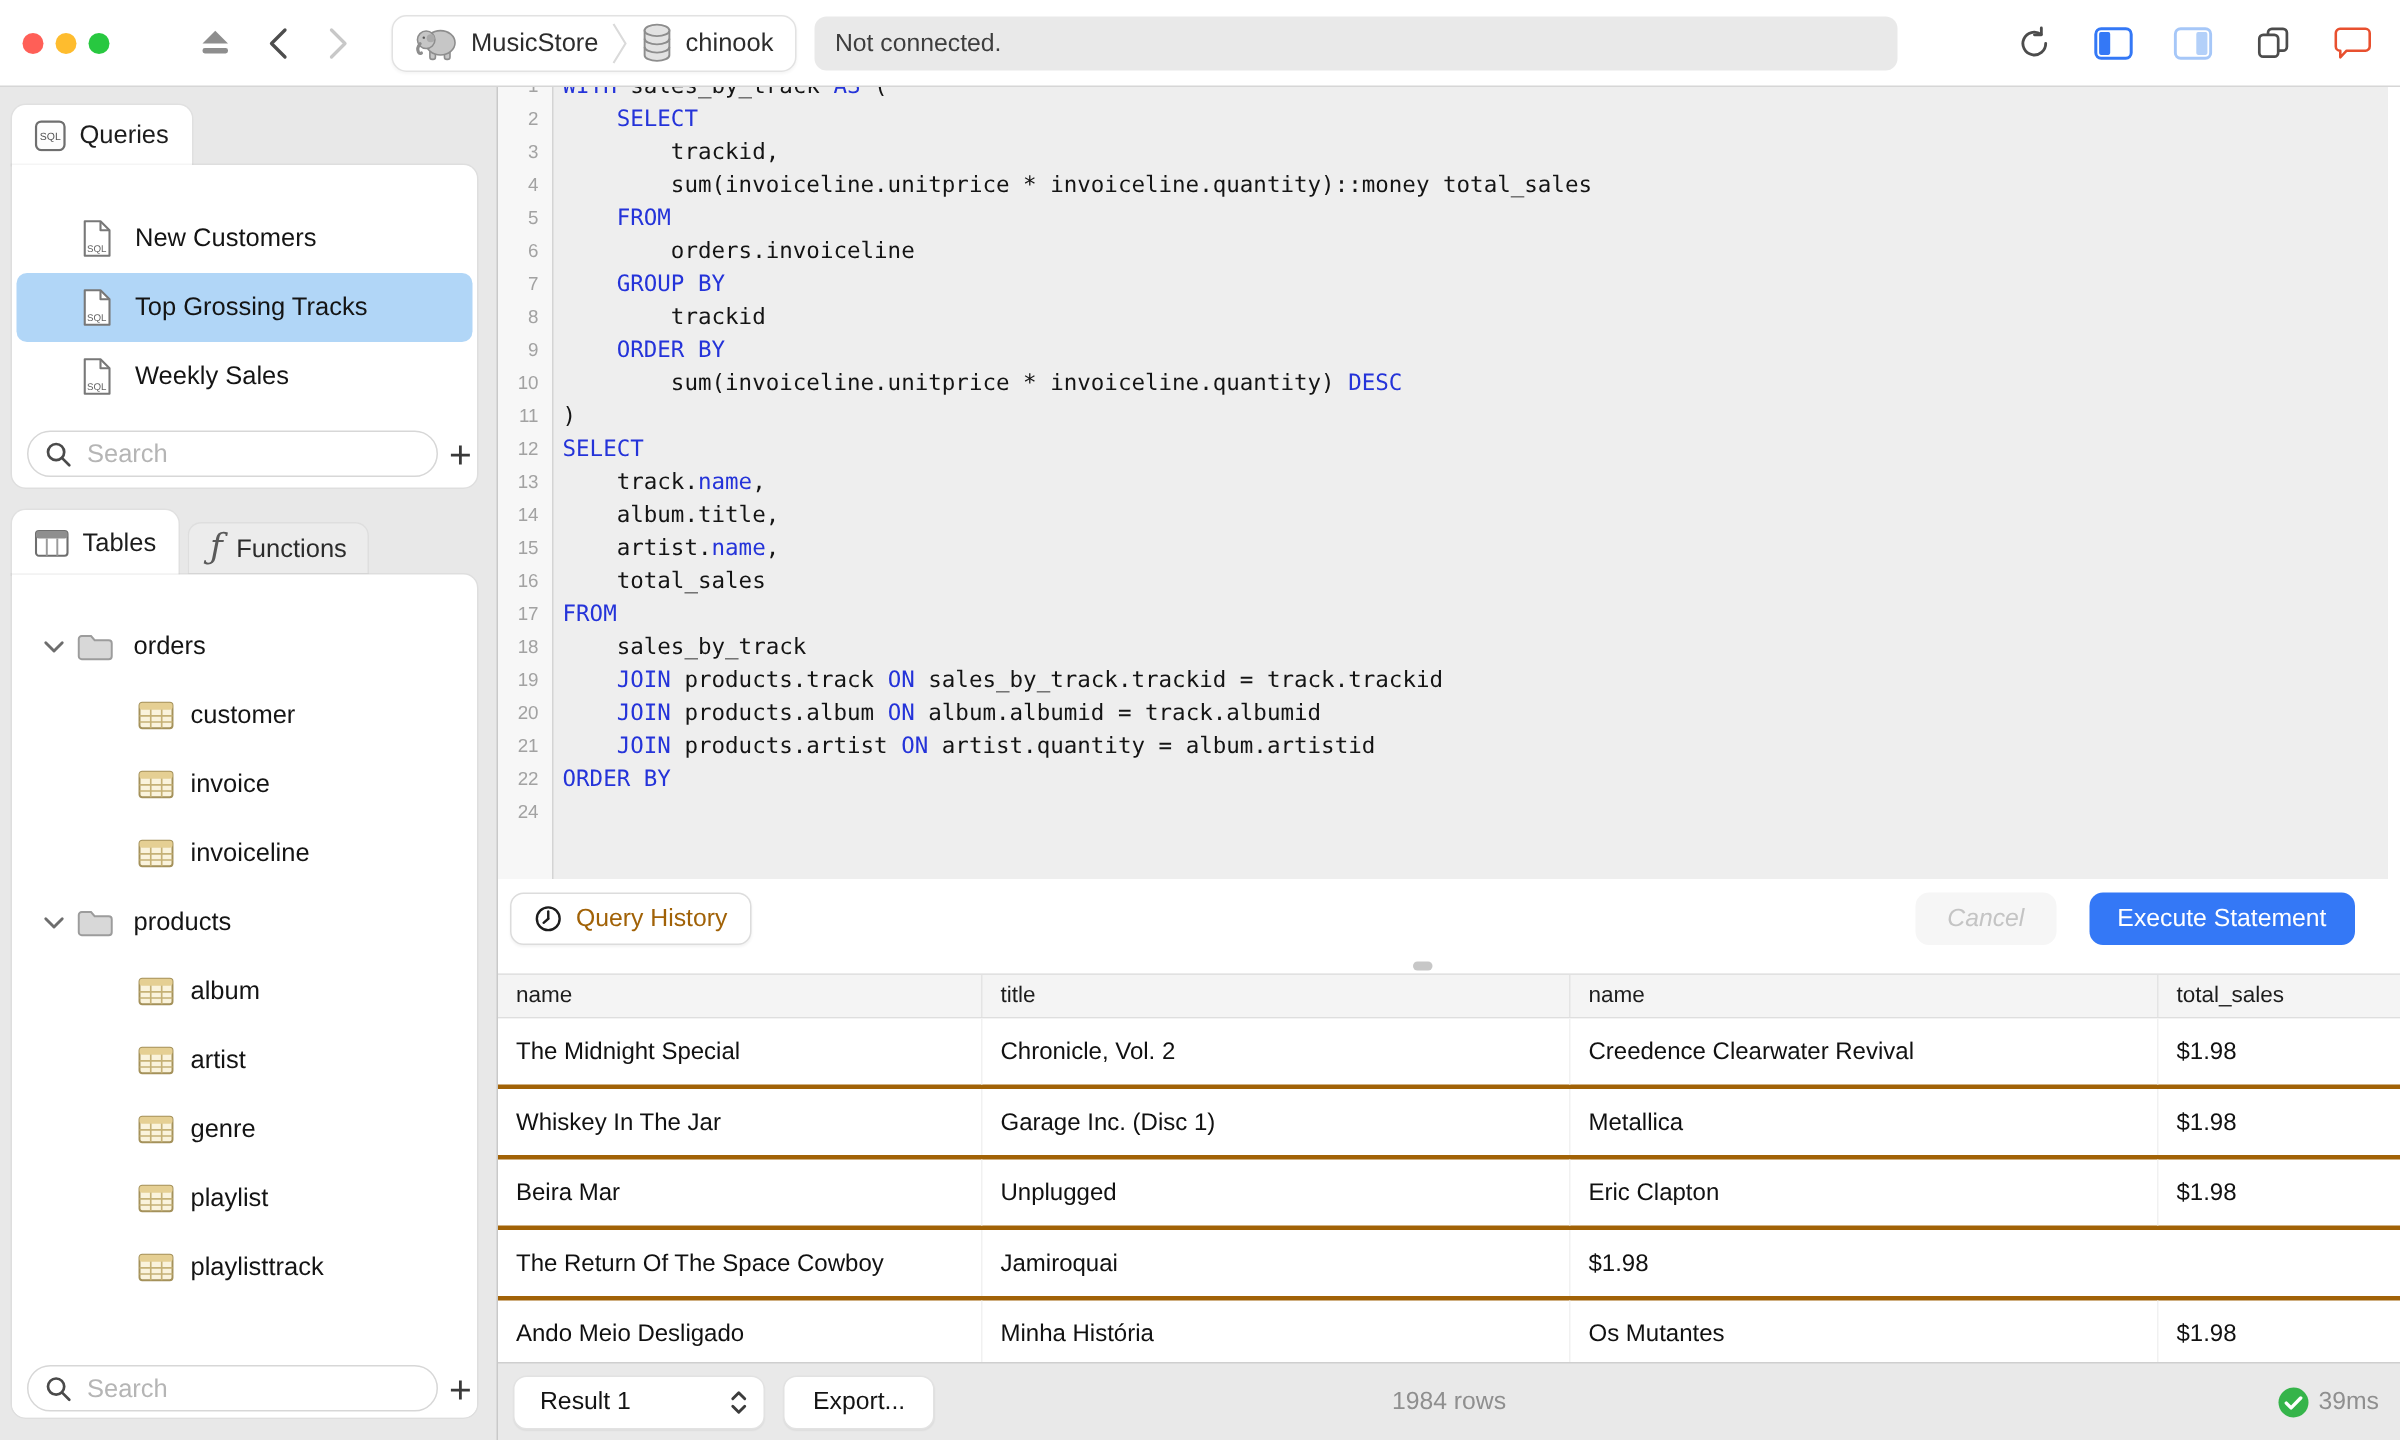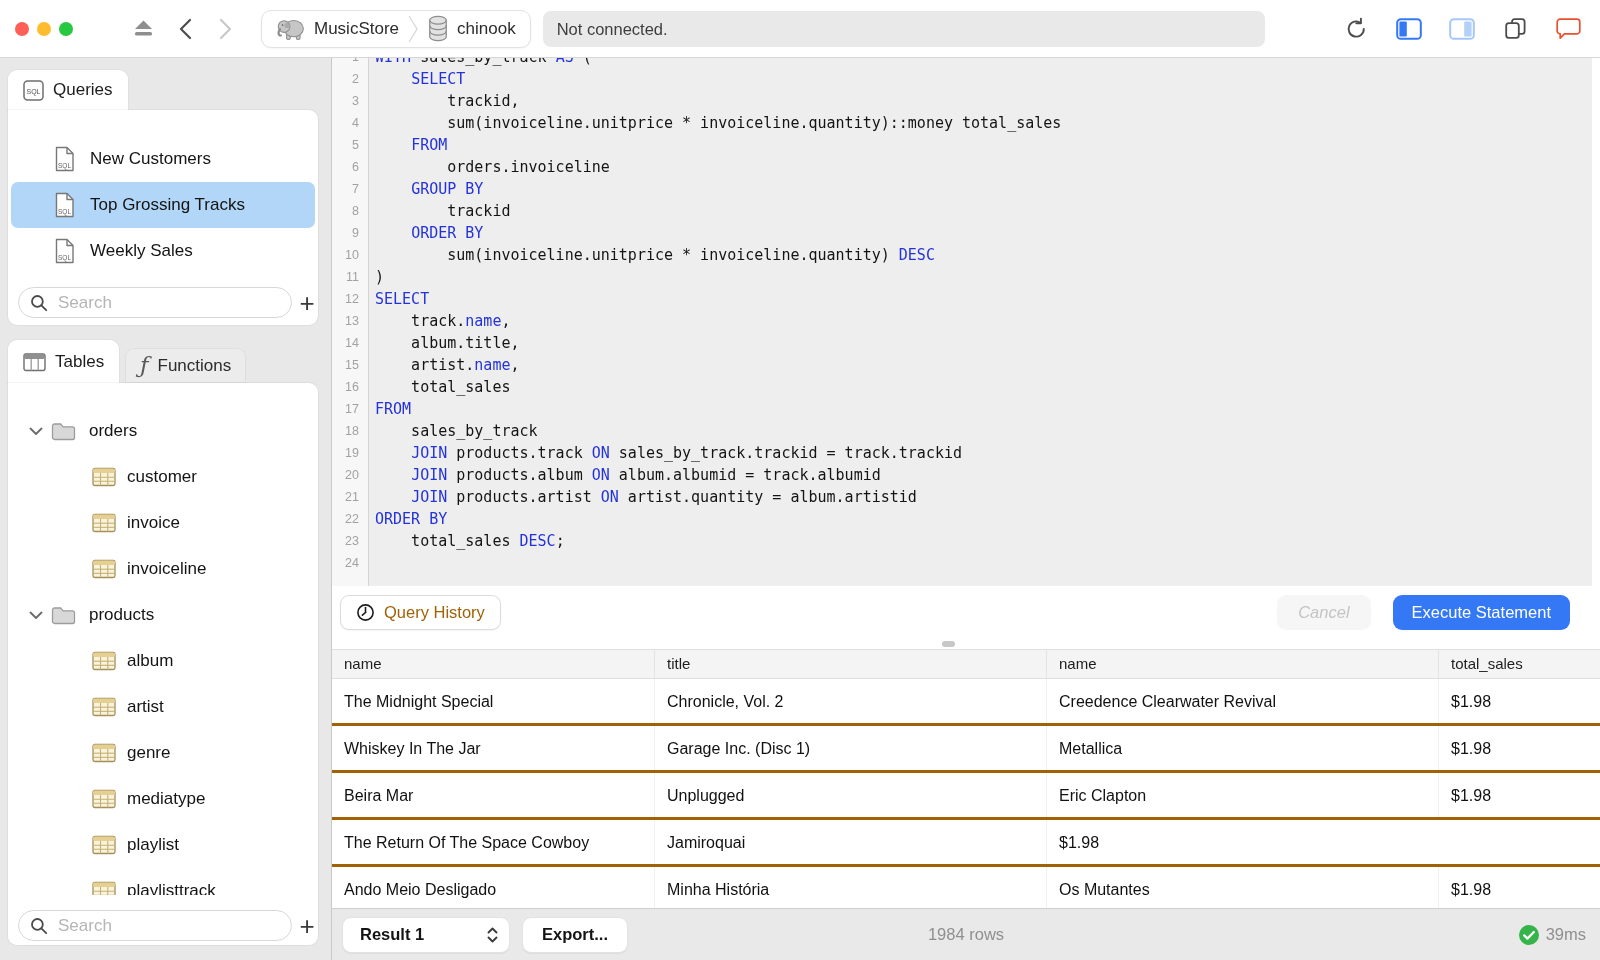--- a/index.html
+++ b/index.html
@@ -102,21 +102,21 @@
     border-bottom:3px solid #a16207;}
   .td{font-size:16px;color:#111;line-height:46px;padding-left:12px;border-right:1px solid #f1f1f1;
     white-space:nowrap;overflow:hidden;}
   .td:last-child{border-right:none;}
 
   
   #bottombar{position:absolute;left:332px;top:908px;width:1268px;height:52px;background:#e9e9e9;
     border-top:1px solid #cfcfcf;display:flex;align-items:center;padding:0 14px 0 10px;z-index:4;}
   .bb-btn{height:36px;background:#fff;border:1px solid #e2e2e2;border-radius:9px;
     box-shadow:0 1px 1px rgba(0,0,0,.05);display:flex;align-items:center;font-size:16.5px;
-    color:#141414;font-weight:bold;}
+    color:#141414;}
   #result-selector{width:168px;padding:0 10px 0 17px;justify-content:space-between;}
   #export-btn{margin-left:12px;padding:0 19px;}
   #row-count{position:absolute;left:50%;transform:translateX(-50%);font-size:16.5px;color:#8f8f8f;}
   #bb-right{margin-left:auto;display:flex;align-items:center;gap:6px;}
   #duration{font-size:16.5px;color:#8f8f8f;}
 </style>
 </head>
 <body>
 
 <div id="titlebar">
@@ -414,33 +414,20 @@
     <span>
       <svg width="24" height="20" viewBox="0 0 24 20">
               <rect x="1" y="1.5" width="22" height="17" rx="1.8" fill="#faf3dc" stroke="#a4915a" stroke-width="1.3"></rect>
               <rect x="1" y="1.5" width="22" height="4.6" rx="1.8" fill="#e5cf93"></rect>
               <line x1="8.5" y1="6" x2="8.5" y2="18.5" stroke="#c5b176" stroke-width="1.1"></line>
               <line x1="15.8" y1="6" x2="15.8" y2="18.5" stroke="#c5b176" stroke-width="1.1"></line>
               <line x1="1" y1="10.2" x2="23" y2="10.2" stroke="#c5b176" stroke-width="1.1"></line>
               <line x1="1" y1="14.3" x2="23" y2="14.3" stroke="#c5b176" stroke-width="1.1"></line>
             </svg>
     </span>
-    <span class="lbl">mediatype</span>
-  </div>
-        <div class="tree-table">
-    <span>
-      <svg width="24" height="20" viewBox="0 0 24 20">
-              <rect x="1" y="1.5" width="22" height="17" rx="1.8" fill="#faf3dc" stroke="#a4915a" stroke-width="1.3"></rect>
-              <rect x="1" y="1.5" width="22" height="4.6" rx="1.8" fill="#e5cf93"></rect>
-              <line x1="8.5" y1="6" x2="8.5" y2="18.5" stroke="#c5b176" stroke-width="1.1"></line>
-              <line x1="15.8" y1="6" x2="15.8" y2="18.5" stroke="#c5b176" stroke-width="1.1"></line>
-              <line x1="1" y1="10.2" x2="23" y2="10.2" stroke="#c5b176" stroke-width="1.1"></line>
-              <line x1="1" y1="14.3" x2="23" y2="14.3" stroke="#c5b176" stroke-width="1.1"></line>
-            </svg>
-    </span>
     <span class="lbl">playlist</span>
   </div>
         <div class="tree-table">
     <span>
       <svg width="24" height="20" viewBox="0 0 24 20">
               <rect x="1" y="1.5" width="22" height="17" rx="1.8" fill="#faf3dc" stroke="#a4915a" stroke-width="1.3"></rect>
               <rect x="1" y="1.5" width="22" height="4.6" rx="1.8" fill="#e5cf93"></rect>
               <line x1="8.5" y1="6" x2="8.5" y2="18.5" stroke="#c5b176" stroke-width="1.1"></line>
               <line x1="15.8" y1="6" x2="15.8" y2="18.5" stroke="#c5b176" stroke-width="1.1"></line>
               <line x1="1" y1="10.2" x2="23" y2="10.2" stroke="#c5b176" stroke-width="1.1"></line>
@@ -551,24 +538,20 @@
   </div>
       <div class="line">
     <span class="ln">21</span>
     <span class="code"><span>    </span><span class="kw">JOIN</span><span> products.artist </span><span class="kw">ON</span><span> artist.quantity = album.artistid</span></span>
   </div>
       <div class="line">
     <span class="ln">22</span>
     <span class="code"><span class="kw">ORDER BY</span></span>
   </div>
       <div class="line">
-    <span class="ln">23</span>
-    <span class="code"><span>    total_sales </span><span class="kw">DESC</span><span>;</span></span>
-  </div>
-      <div class="line">
     <span class="ln">24</span>
     <span class="code"></span>
   </div>
     </div>
   <div id="scrollgutter"></div>
 </div>
 
 <div id="actions">
   <div id="query-history-btn">
     <span>

